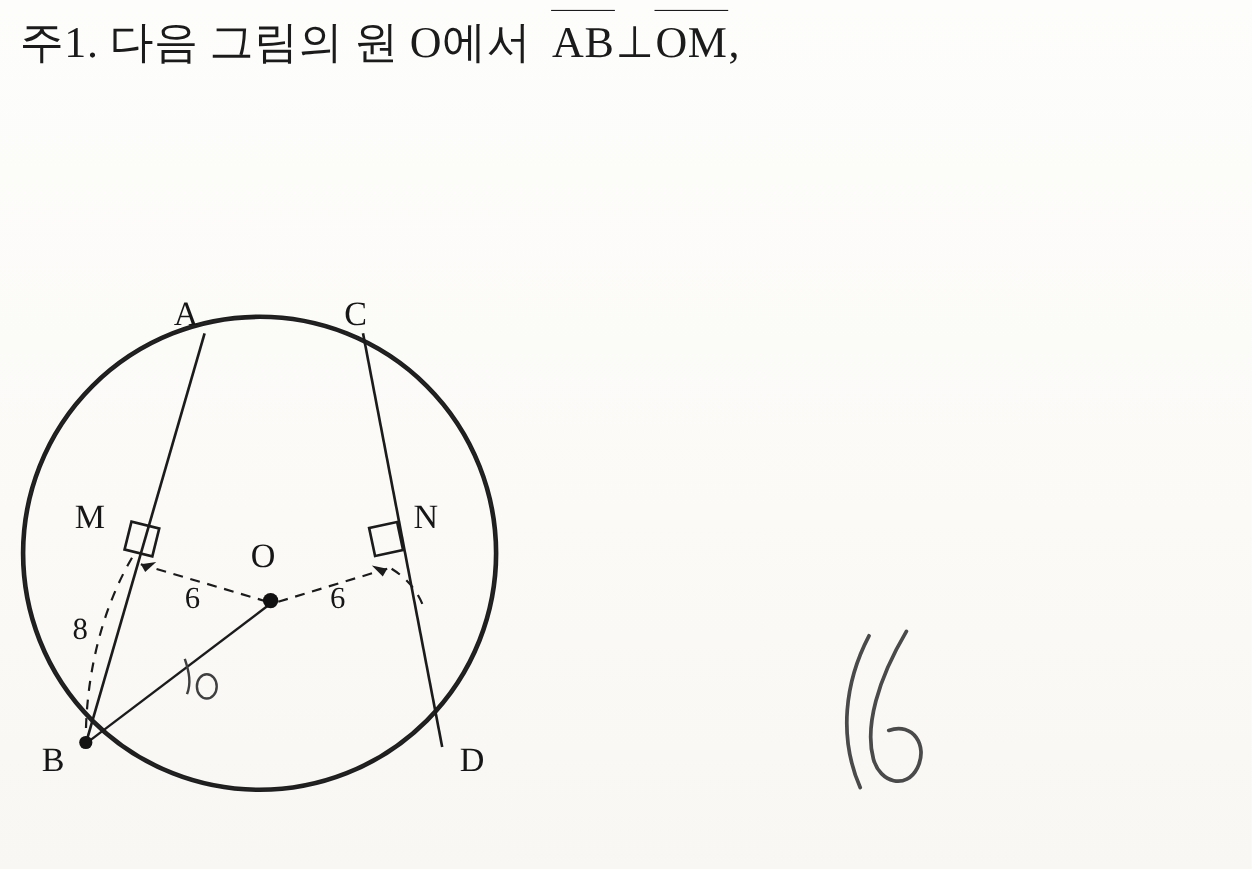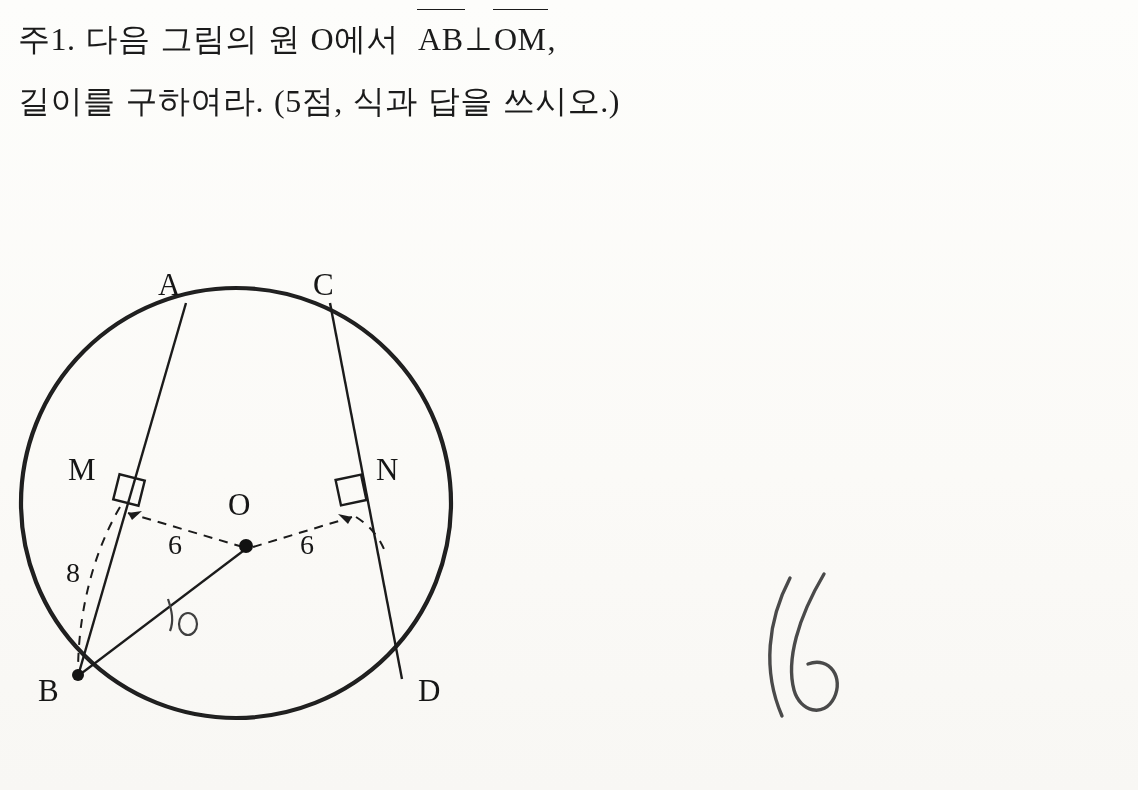--- a/index.html
+++ b/index.html
@@ -21,21 +21,21 @@
     background: linear-gradient(180deg, #fdfdfb 0%, #fbfaf7 60%, #f8f7f4 100%);
   }
   
   .problem {
     position: absolute;
     left: 18px;
     top: 8px;
     width: 1000px;
   }
   .ptext-line {
-    font-size: 32px;
+    font-size: 40px;
     line-height: 62px;
     letter-spacing: 0.5px;
     white-space: nowrap;
   }
   .ol {
     position: relative;
     display: inline-block;
     padding: 0 1px;
   }
   .ol::before {
@@ -90,23 +90,20 @@
 
 <div class="page">
 
   <div class="problem">
 
     <div class="ptext-line">
       <span>주1.</span><span class="sp"></span>다음<span class="sp"></span>그림의<span class="sp"></span>원<span class="sp"></span>O에서<span class="spw"></span><span class="ol">AB</span>⊥<span class="ol">OM</span>,
     </div>
 
 
-    <div class="ptext-line">
-      길이를<span class="sp"></span>구하여라.<span class="sp"></span>(5점,<span class="sp"></span>식과<span class="sp"></span>답을<span class="sp"></span>쓰시오.)
-    </div>
   </div>
 
   <div class="figure">
     <svg width="560" height="540" viewBox="0 0 560 540">
 
       <circle cx="236" cy="248" r="215" fill="none" stroke="#1e1e1e" stroke-width="4.2"></circle>
 
       <circle cx="236" cy="248" r="215" fill="none" stroke="#2a2a2a" stroke-width="1.4" stroke-dasharray="60 18" opacity="0.55"></circle>
 
       <line x1="186" y1="48" x2="78" y2="421" stroke="#1b1b1b" stroke-width="2.4"></line>

